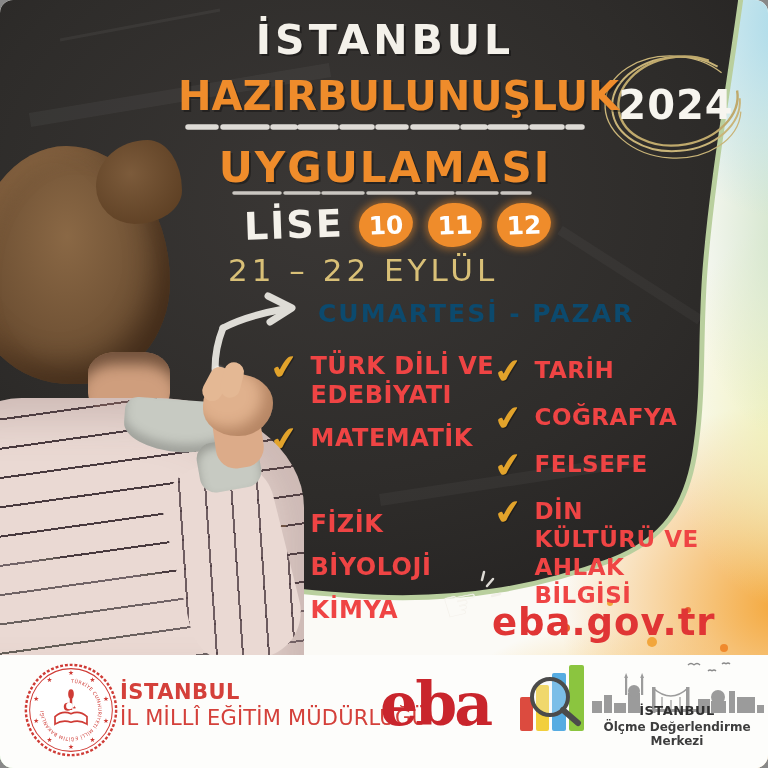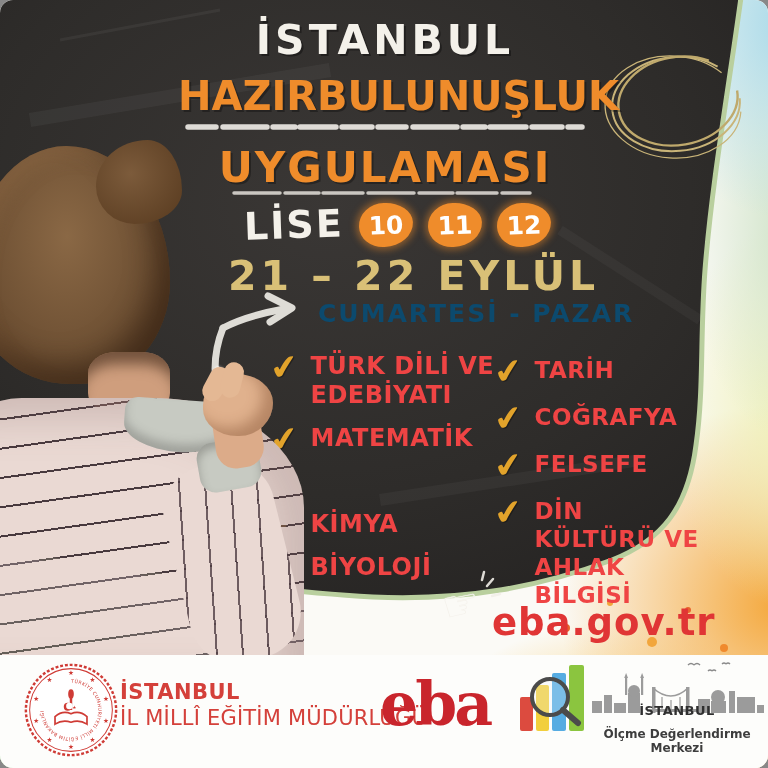--- a/index.html
+++ b/index.html
@@ -36,21 +36,21 @@
   .t-line3{margin-top:24px;font-size:42px;font-weight:bold;letter-spacing:2px;color:#ef8c2b;text-shadow:2px 2px 0 rgba(0,0,0,.3);}
   .year{left:616px;top:82px;width:120px;text-align:center;font-size:40px;font-weight:bold;color:#f7f5ef;z-index:2;letter-spacing:1px;}
   .lise-row{left:244px;top:203px;display:flex;align-items:center;gap:15px;}
   .lise-label{font-size:38px;font-weight:bold;color:#f4f1ea;letter-spacing:2px;transform:rotate(-2deg);}
   .grade-badge{
     width:54px;height:44px;border-radius:48% 52% 55% 45% / 52% 46% 56% 48%;
     background:#ef8c2b;box-shadow:0 0 7px 3px rgba(239,140,43,.45);
     display:flex;align-items:center;justify-content:center;
     color:#fff;font-weight:bold;font-size:25px;transform:rotate(-2deg);
   }
-  .date-line{left:228px;top:252px;font-size:41px;font-weight:bold;color:#d9c077;letter-spacing:4px;}
+  .date-line{left:228px;top:252px;font-size:31px;font-weight:normal;color:#d9c077;letter-spacing:4px;}
   .days-line{left:318px;top:299px;font-size:25px;font-weight:bold;color:#0c4a6e;letter-spacing:2px;}
   .subjects{list-style:none;margin:0;padding:0;position:absolute;z-index:2;}
   .subjects li{display:flex;align-items:flex-start;}
   .col-left{left:270px;top:352px;width:252px;}
   .col-left li{margin-bottom:13px;}
   .col-right{left:494px;top:356px;width:222px;}
   .col-right li{margin-bottom:17px;}
   .check{font-size:34px;line-height:30px;color:#e2a32b;font-weight:bold;transform:rotate(-8deg);margin-right:12px;flex:0 0 auto;text-shadow:1px 1px 0 rgba(0,0,0,.3);}
   .subj{font-size:24px;font-weight:bold;color:#ef4444;line-height:1.22;letter-spacing:.5px;max-width:192px;}
   .col-right .subj{font-size:23px;max-width:178px;}
@@ -117,21 +117,21 @@
   .ministry-text{position:absolute;left:120px;top:24px;color:#d4403a;line-height:1.25;}
   .ministry-text .m1{font-size:21px;font-weight:bold;letter-spacing:.5px;}
   .ministry-text .m2{font-size:21px;font-weight:normal;letter-spacing:.2px;}
   .eba-logo{
     position:absolute;left:380px;top:14px;font-family:"DejaVu Serif",serif;
     font-weight:bold;font-size:60px;color:#c9252c;letter-spacing:-3px;
   }
   .odm-svg{position:absolute;left:512px;top:2px;}
   .odm-text{position:absolute;left:592px;top:48px;width:170px;text-align:center;color:#2f2f2f;}
   .odm-text .o1{font-size:13px;font-weight:bold;letter-spacing:.5px;}
-  .odm-text .o2{font-size:12px;font-weight:bold;color:#3d3d3d;margin-top:9px;}
+  .odm-text .o2{font-size:12px;font-weight:bold;color:#3d3d3d;margin-top:2px;}
 </style>
 </head>
 <body>
 
 <div class="canvas">
 
   <div class="watercolor"></div>
   <svg class="splats" width="768" height="768">
     <circle cx="566" cy="628" r="4" fill="#e8622d"></circle>
     <circle cx="610" cy="603" r="3" fill="#f2a63c"></circle>
@@ -190,20 +190,21 @@
       <path d="M482 580 L 484 572"></path>
     </g>
   </svg>
 
   <div class="btxt title-col">
     <div class="t-line1">İSTANBUL</div>
     <div class="t-line2">HAZIRBULUNUŞLUK</div>
     <div class="t-line3">UYGULAMASI</div>
   </div>
 
+  <div class="btxt year">2024</div>
 
   <div class="btxt lise-row">
     <span class="lise-label">LİSE</span>
     <span class="grade-badge">10</span>
     <span class="grade-badge">11</span>
     <span class="grade-badge">12</span>
   </div>
 
   <div class="btxt date-line">21 – 22 EYLÜL</div>
   <div class="btxt days-line">CUMARTESİ - PAZAR</div>
@@ -215,25 +216,29 @@
       </li>
     <li>
       <span class="check">✔</span>
       <span class="subj">MATEMATİK</span>
       </li>
     <li>
       <span class="check">✔</span>
       </li>
     <li>
       <span class="check">✔</span>
+      <span class="subj">FİZİK</span>
+      </li>
+    <li>
+      <span class="check">✔</span>
+      <span class="subj">BİYOLOJİ</span>
+      </li>
+    <li>
+      <span class="check">✔</span>
       <span class="subj">KİMYA</span>
-      </li>
-    <li>
-      <span class="check">✔</span>
-      <span class="subj">BİYOLOJİ</span>
       </li>
   </ul>
 
   <ul class="subjects col-right">
     <li>
       <span class="check">✔</span>
       <span class="subj">TARİH</span>
       </li>
     <li>
       <span class="check">✔</span>

